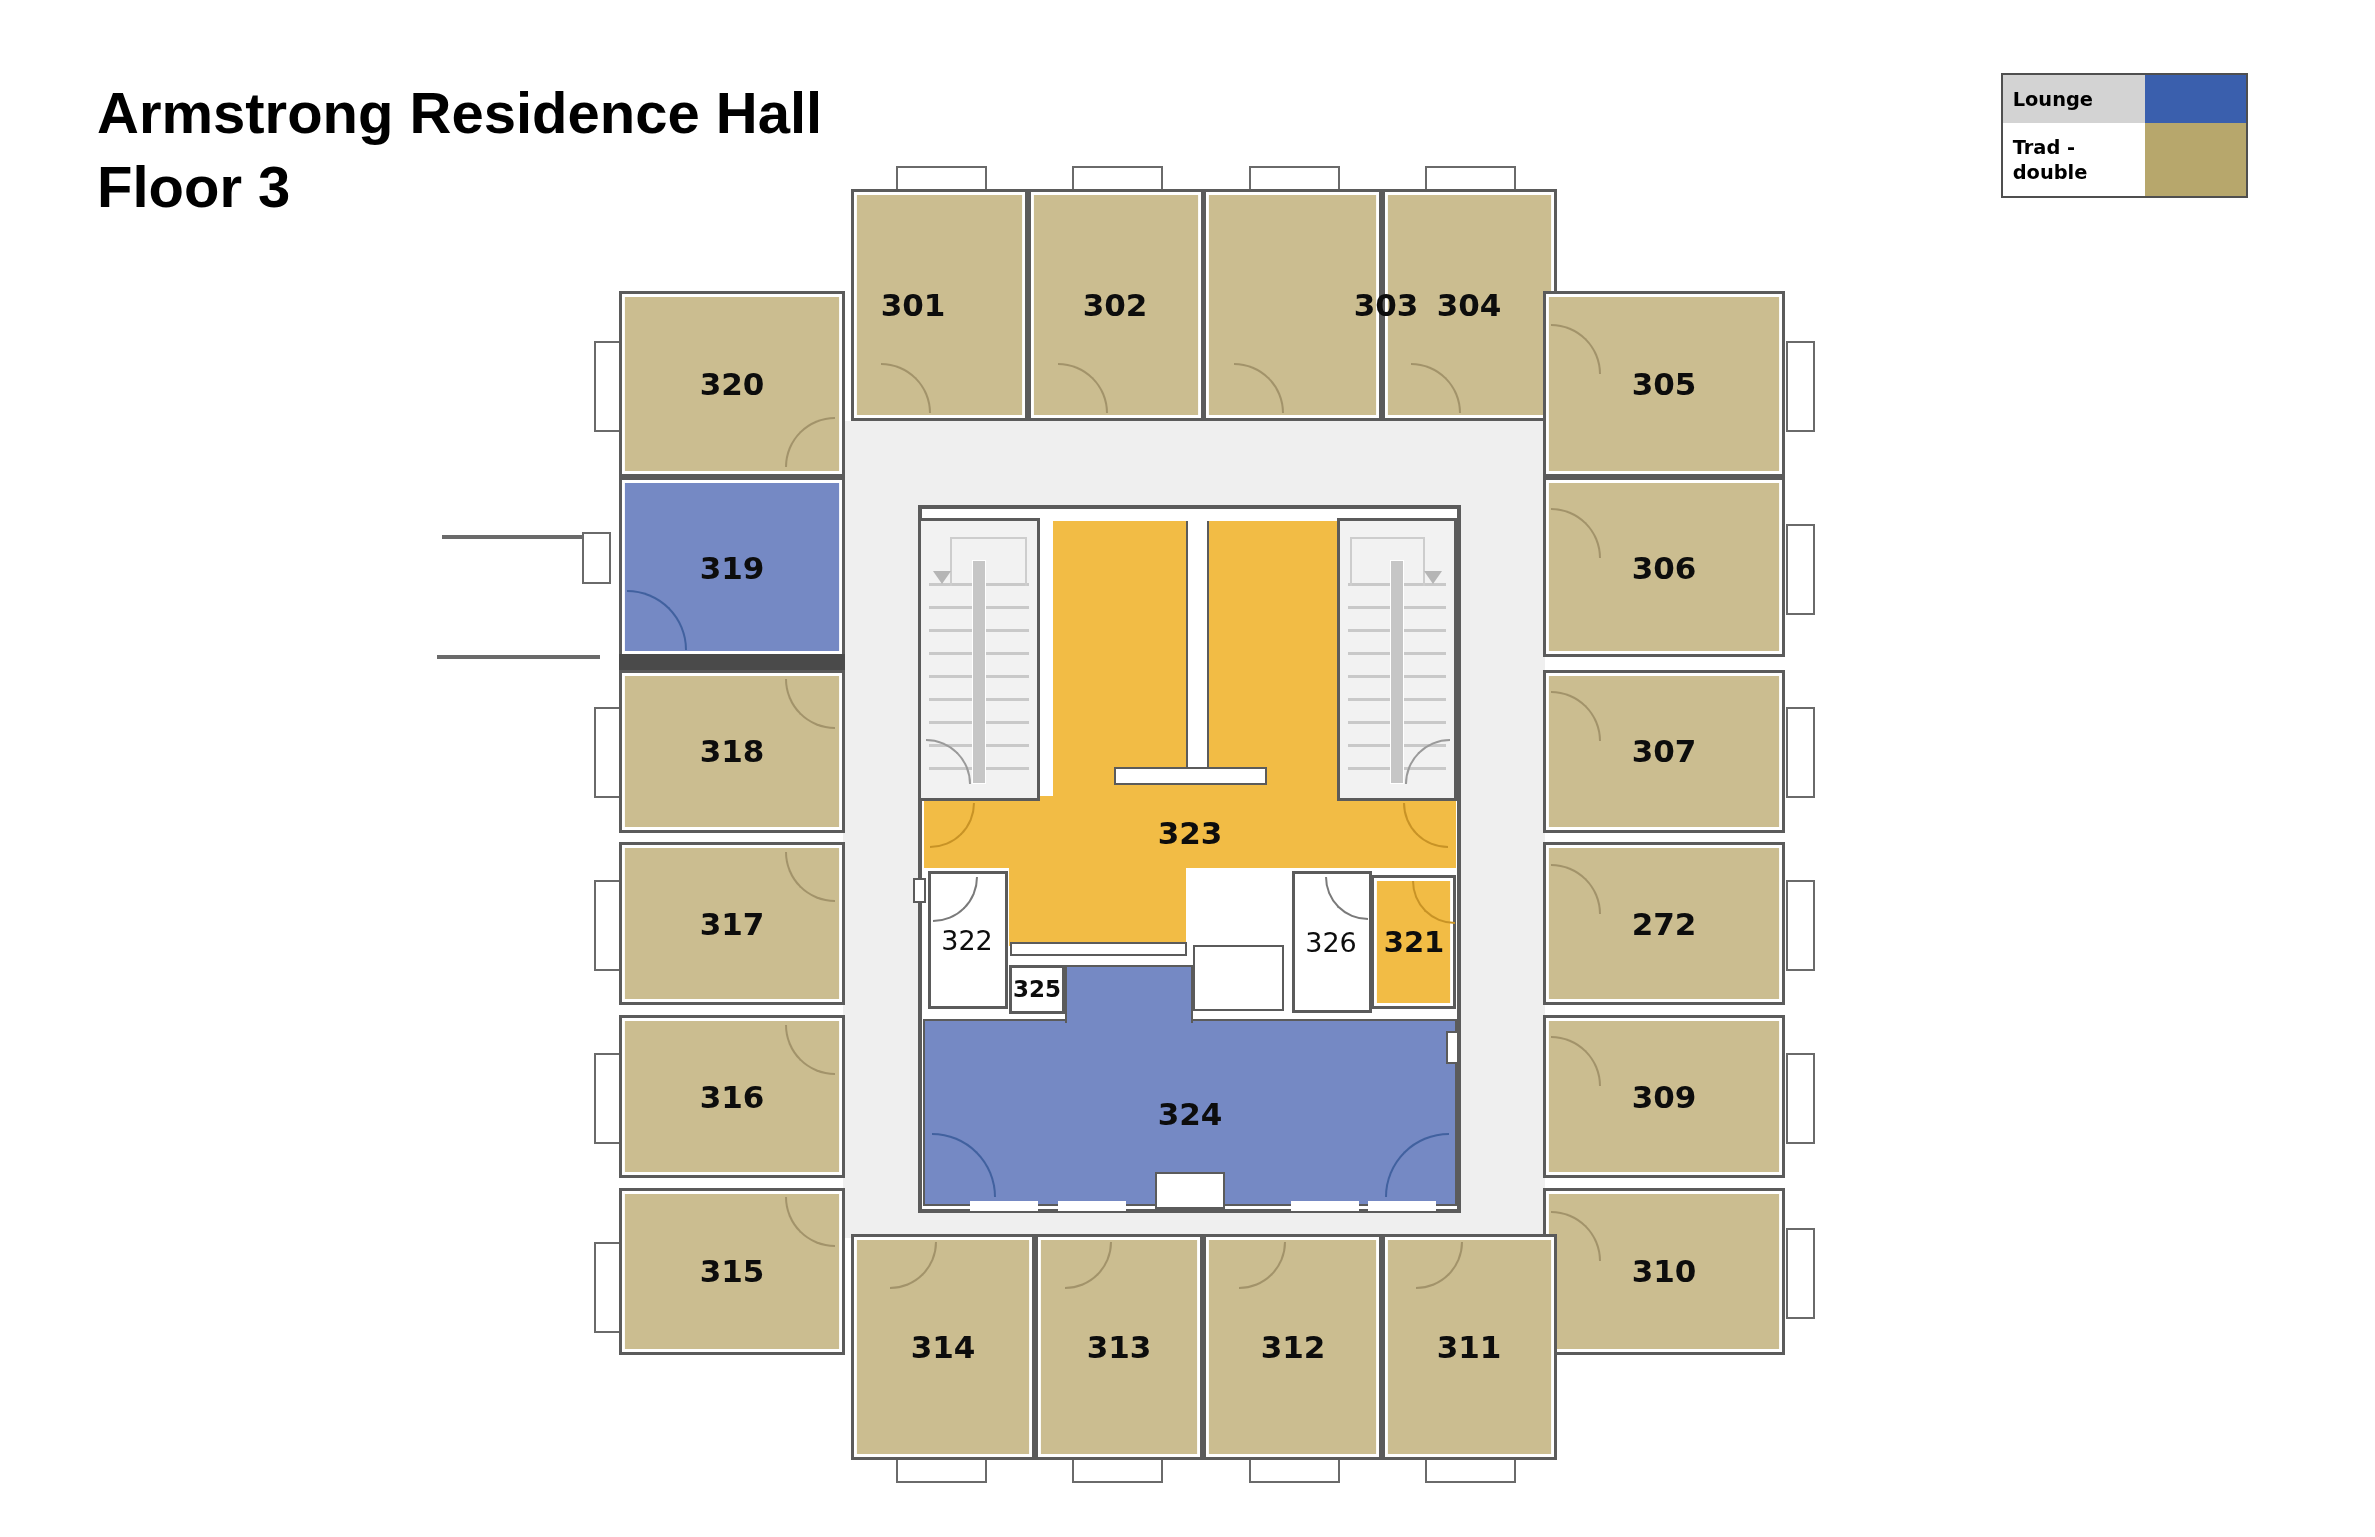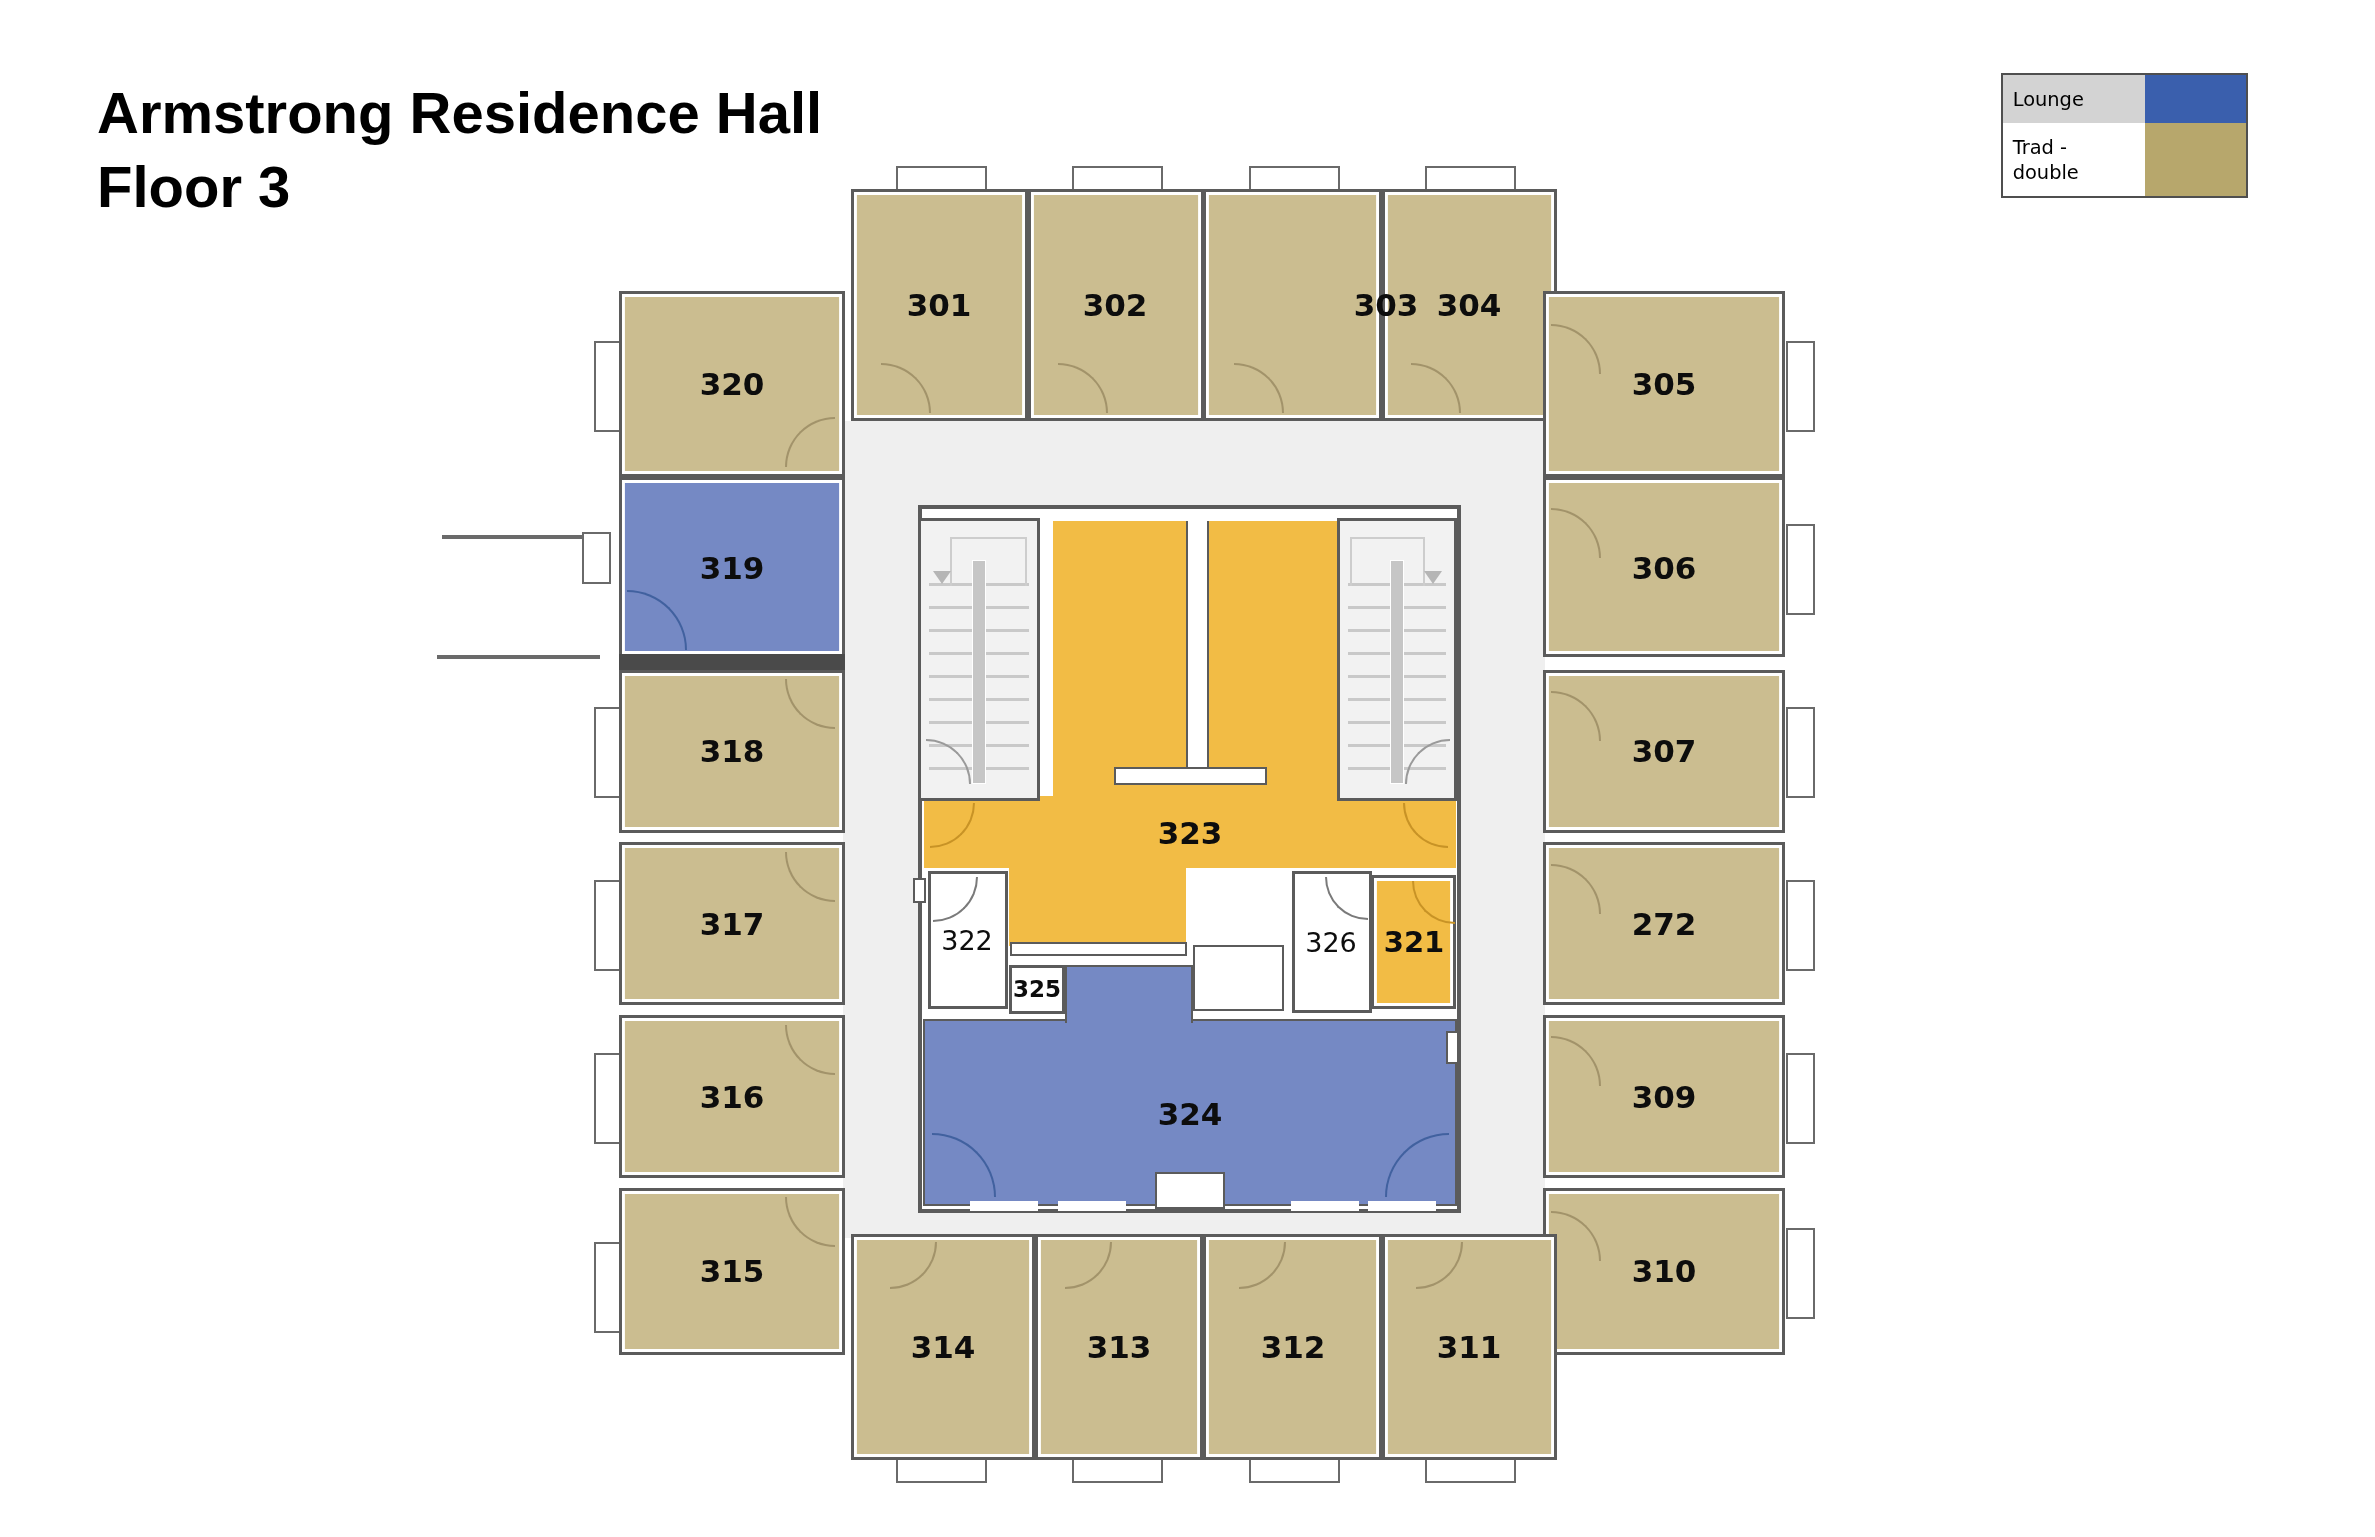--- a/index.html
+++ b/index.html
@@ -3,21 +3,21 @@
 <meta charset="utf-8">
 <style>
   html,body{margin:0;padding:0;background:#ffffff;}
   body{width:2375px;height:1537px;position:relative;overflow:hidden;
        font-family:"DejaVu Sans",sans-serif;}
   #page-title{position:absolute;left:97px;top:76px;
     font-family:"Liberation Sans",sans-serif;font-weight:700;
     font-size:58px;line-height:74px;color:#000;white-space:pre;}
   
   #legend{position:absolute;left:2001px;top:73px;width:243px;
-    border:2.9px solid #4f4f4f;background:#fff;}
+    border:2.9px solid #4f4f4f;background:#fff;font-weight:bold;}
   .legend-row{display:flex;align-items:stretch;}
   .legend-row:nth-child(odd){background:#d3d3d3;}
   .legend-row:nth-child(even){background:#ffffff;}
   .legend-label{flex:1;font-size:19.4px;line-height:25px;color:#000;
     padding:11.6px 5.8px 11.6px 9.7px;display:flex;align-items:center;}
   .legend-swatch{width:101px;flex:0 0 101px;}
   
   #plan{position:absolute;inset:0;}
   .corridor{position:absolute;background:#efefef;z-index:1;}
   .bump{position:absolute;background:#fff;border:2.9px solid #6a6a6a;z-index:0;}
@@ -72,21 +72,21 @@
     <div class="legend-row">
       <div class="legend-label">Trad - double</div>
       <div class="legend-swatch" style="background: rgb(183, 167, 108);"></div>
     </div>
   </div>
 
 <div id="plan">
   <div class="corridor" style="left:843px;top:421px;width:702px;height:817px;"></div>
   <div class="core" style="left:918px;top:505px;width:543px;height:708px;"></div>
 <div class="room fill-trad" style="left: 851px; top: 189px; width: 177px; height: 232px;"></div>
-    <div class="room-label" style="left: 939px; top: 305px; text-align: right;">301</div>
+    <div class="room-label" style="left: 913px; top: 305px; text-align: right;">301</div>
     <div class="room fill-trad" style="left: 1028px; top: 189px; width: 176px; height: 232px;"></div>
     <div class="room-label" style="left: 1115px; top: 305px;">302</div>
     <div class="room fill-trad" style="left: 1203px; top: 189px; width: 179px; height: 232px;"></div>
     <div class="room-label" style="left: 1350px; top: 305px; margin-left: 36px;">303</div>
     <div class="room fill-trad" style="left: 1382px; top: 189px; width: 175px; height: 232px;"></div>
     <div class="room-label" style="left: 1469px; top: 305px;">304</div>
     <div class="room fill-trad" style="left: 1543px; top: 291px; width: 242px; height: 186px;"></div>
     <div class="room-label" style="left: 1664px; top: 384px;">305</div>
     <div class="room fill-trad" style="left: 1543px; top: 477px; width: 242px; height: 180px;"></div>
     <div class="room-label" style="left: 1664px; top: 568px; text-align: right;">306</div>

